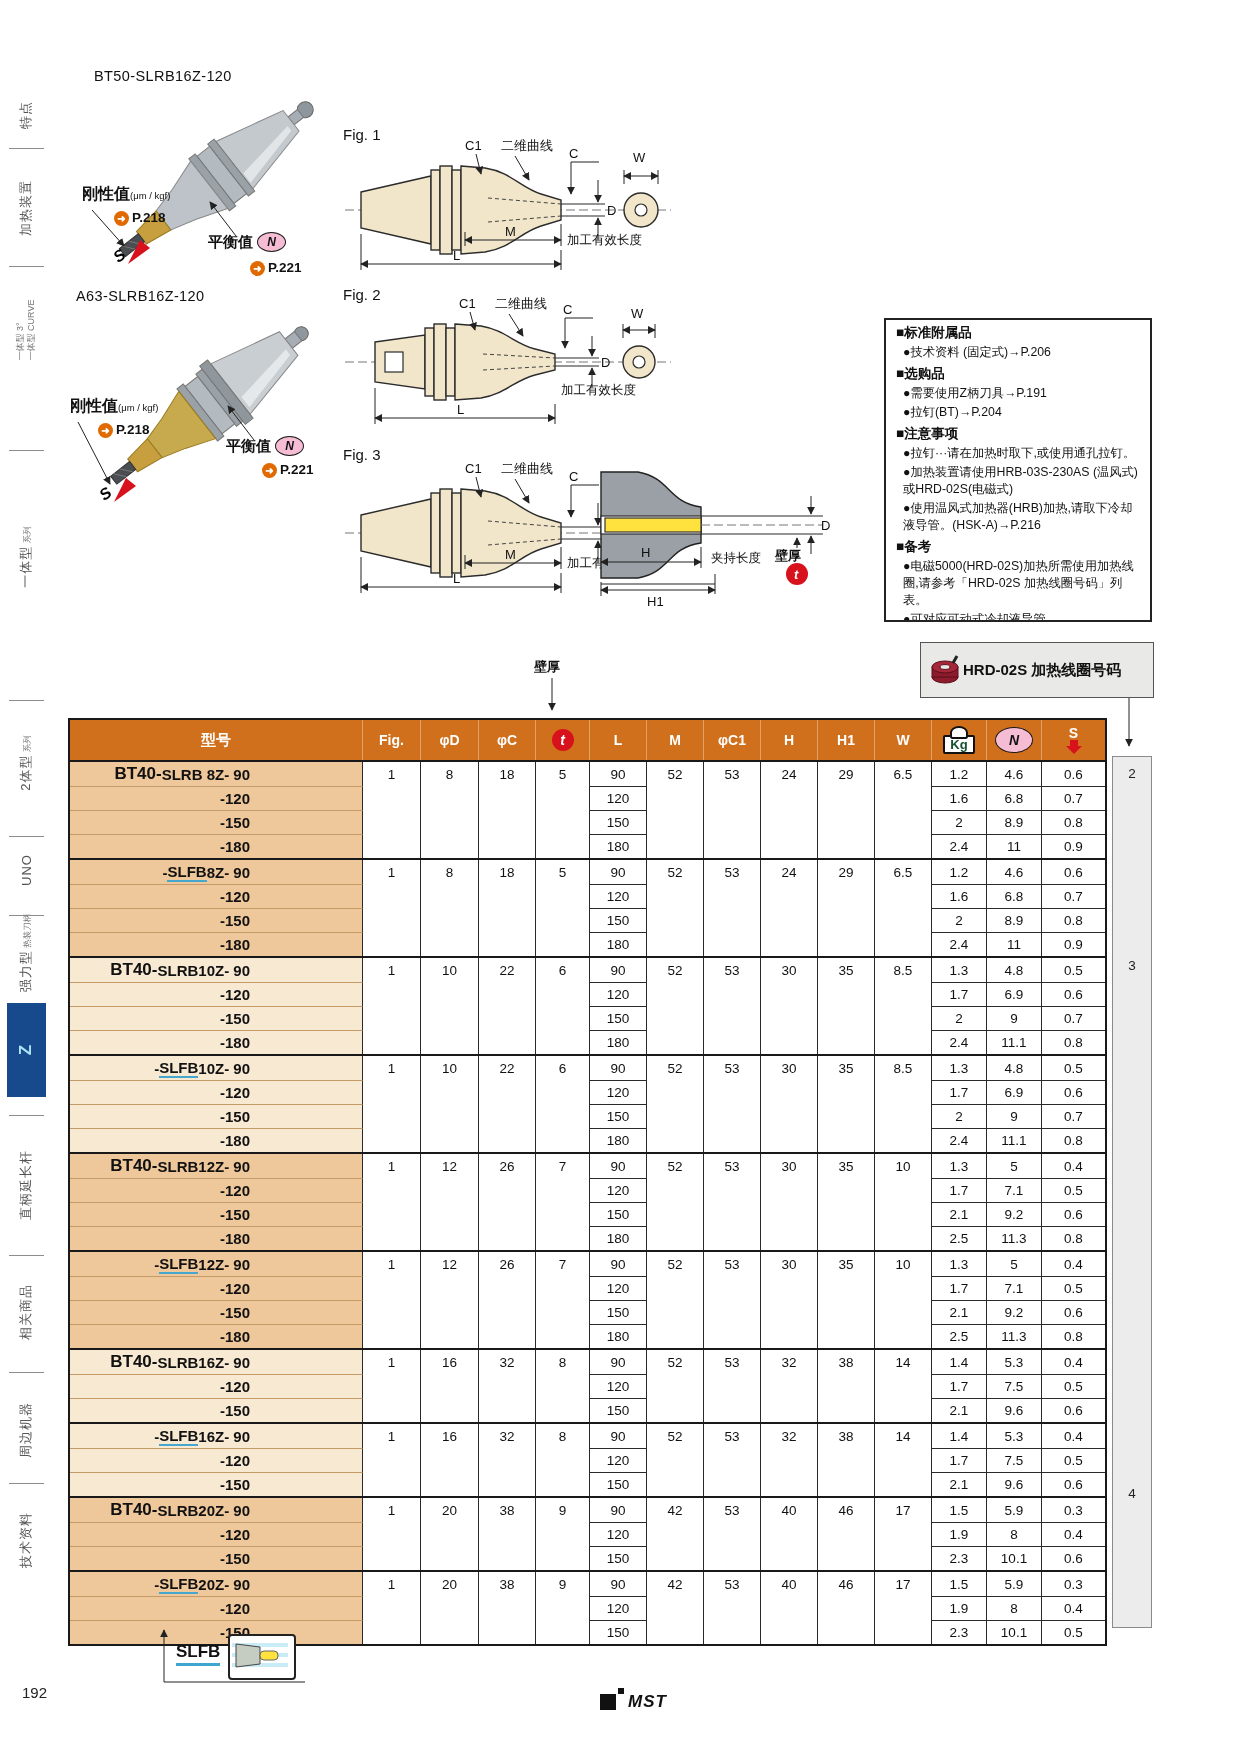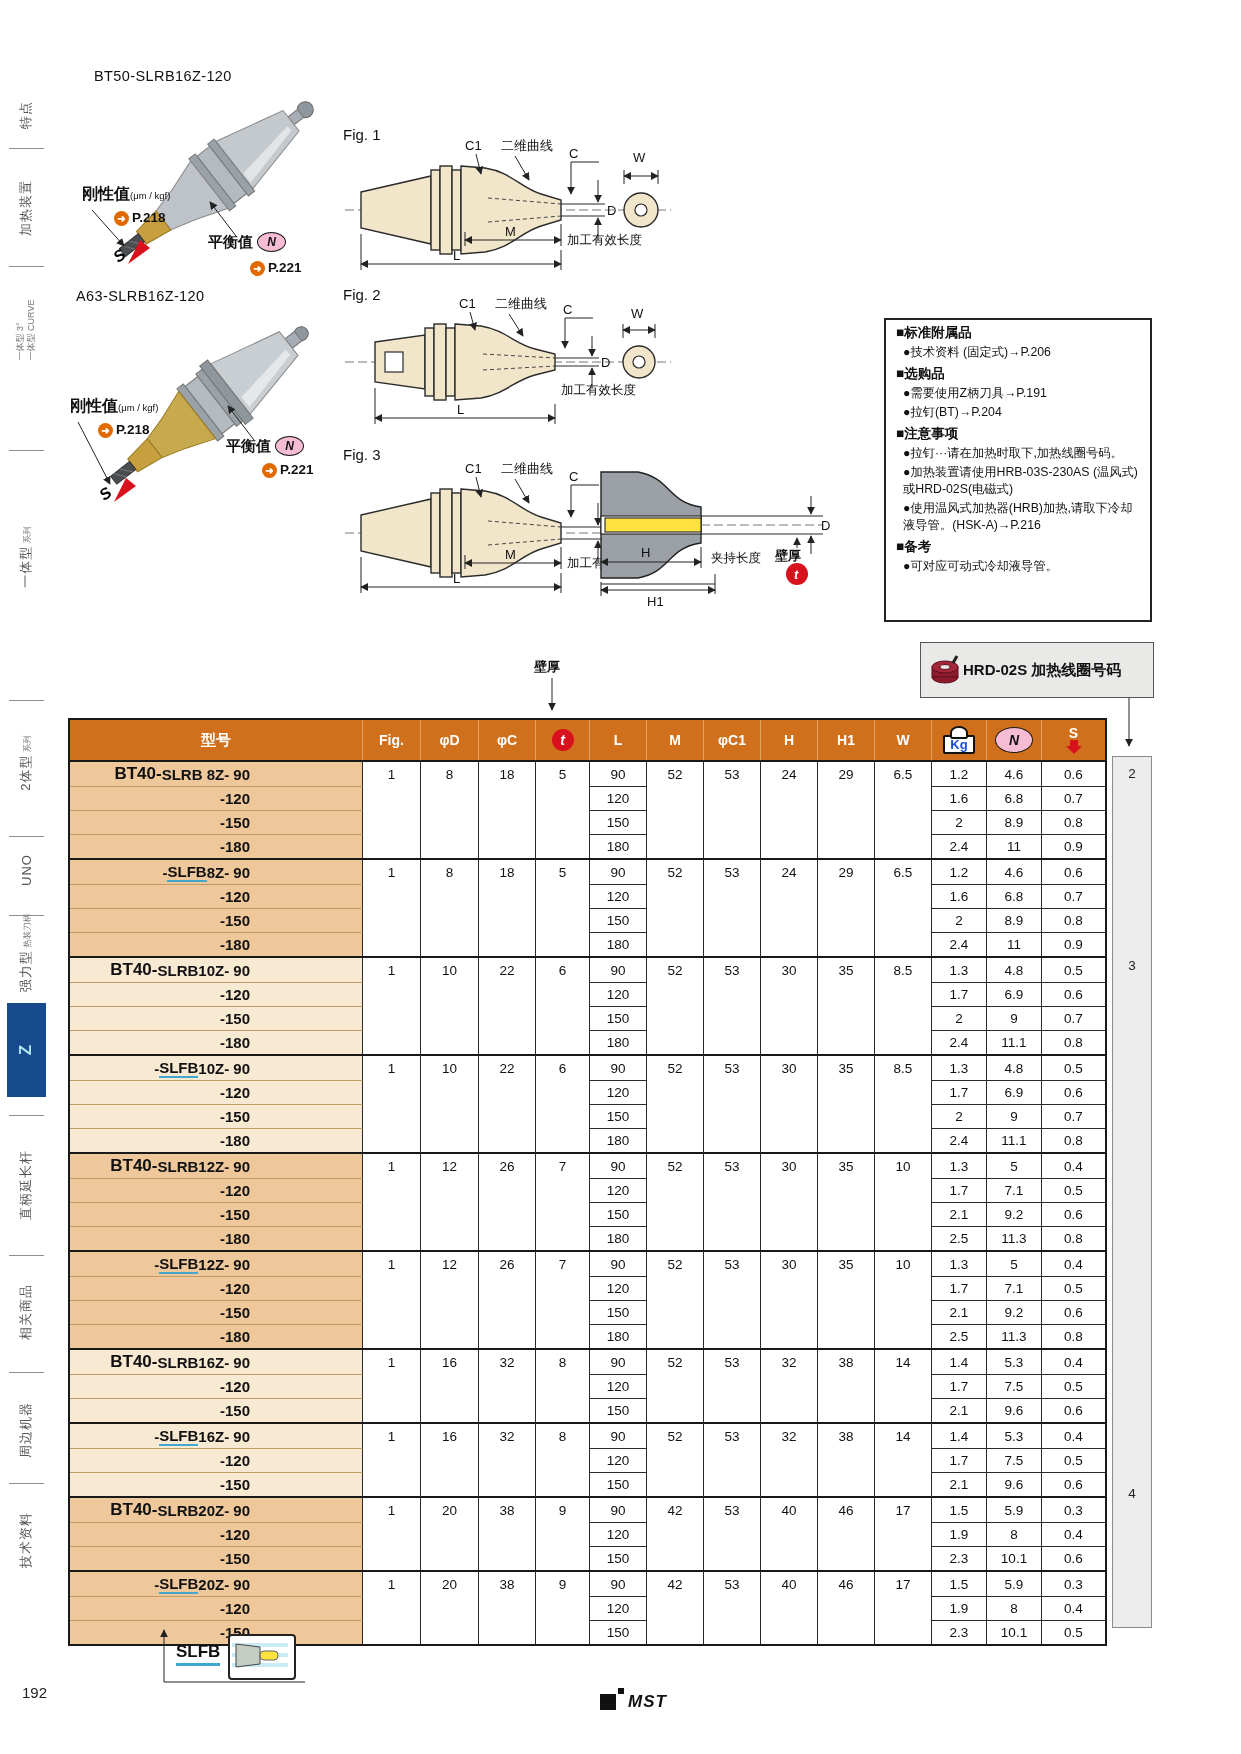--- a/index.html
+++ b/index.html
@@ -72,21 +72,21 @@
   .t-group + .t-group{border-top:2px solid #191919;}
   .rl{border-top:1px solid #2a2a2a;}
   .mcell{justify-content:flex-end;padding-right:112px;font-weight:700;font-size:15px;}
   .mcell.rl{border-top:1px solid #c49a67;}
   .g-dark .mcell{background:#eec79b;}
   .g-light .mcell{background:#f8e9d2;}
   .mb{font-size:17px;}
   .mlink{border-bottom:2.5px solid #45a7cc;}
   .t-badge{width:22px;height:22px;border-radius:50%;background:#d8121c;color:#fff;font-weight:800;
            font-style:italic;display:flex;align-items:center;justify-content:center;font-size:14px;}
-  .kg-box{position:relative;background:#fff;border:2px solid #111;border-radius:2px;color:#1d4ed8;
+  .kg-box{position:relative;background:#fff;border:2px solid #111;border-radius:2px;color:#14532d;
           font-weight:700;font-size:13px;padding:0 5px;margin-top:8px;}
   .kg-box::before{content:"";position:absolute;top:-11px;left:50%;transform:translateX(-50%);
           width:14px;height:9px;background:#fff;border:2px solid #111;border-radius:50% 50% 20% 20%;}
   .nb-head{width:36px;height:24px;font-size:14px;}
   .s-head{display:flex;flex-direction:column;align-items:center;line-height:1;}
   .s-head span{font-weight:800;font-size:14px;color:#fff;}
   
   #coil-strip{position:absolute;left:1112px;top:756px;width:40px;height:872px;background:#ececec;
               border:1px solid #8a8a8a;box-sizing:border-box;}
   .coil-num{position:absolute;left:0;width:100%;text-align:center;font-size:13.5px;color:#222;}
@@ -359,24 +359,25 @@
     <text x="211" y="129" class="tred-t">t</text>
   </svg>
 
   <div id="info-box">
       <div class="ib-title">■标准附属品</div>
       <div class="ib-item">●技术资料 (固定式)→P.206</div>
       <div class="ib-title">■选购品</div>
       <div class="ib-item">●需要使用Z柄刀具→P.191</div>
       <div class="ib-item">●拉钉(BT)→P.204</div>
       <div class="ib-title">■注意事项</div>
-      <div class="ib-item">●拉钉···请在加热时取下,加热线圈号码。</div>
+      <div class="ib-item">●拉钉···请在加热时取下,或使用通孔拉钉。</div>
       <div class="ib-item">●加热装置请使用HRB-03S-230AS (温风式)或HRD-02S(电磁式)</div>
       <div class="ib-item">●使用温风式加热器(HRB)加热,请取下冷却液导管。(HSK-A)→P.216</div>
       <div class="ib-title">■备考</div>
+      <div class="ib-item">●电磁5000(HRD-02S)加热所需使用加热线圈,请参考「HRD-02S 加热线圈号码」列表。</div>
       <div class="ib-item">●可对应可动式冷却液导管。</div>
     </div>
 
   <div id="coil-box">
     <svg width="34" height="30">
       <ellipse cx="16" cy="22" rx="13" ry="6" fill="#8c1b2b" stroke="#5d0f1c"></ellipse>
       <rect x="3" y="12" width="26" height="10" fill="#8c1b2b" stroke="#5d0f1c"></rect>
       <ellipse cx="16" cy="12" rx="13" ry="6" fill="#a32639" stroke="#5d0f1c"></ellipse>
       <ellipse cx="16" cy="12" rx="5" ry="2.4" fill="#e8e8e6" stroke="#5d0f1c"></ellipse>
       <line x1="24" y1="8" x2="28" y2="1" stroke="#222" stroke-width="3"></line>

